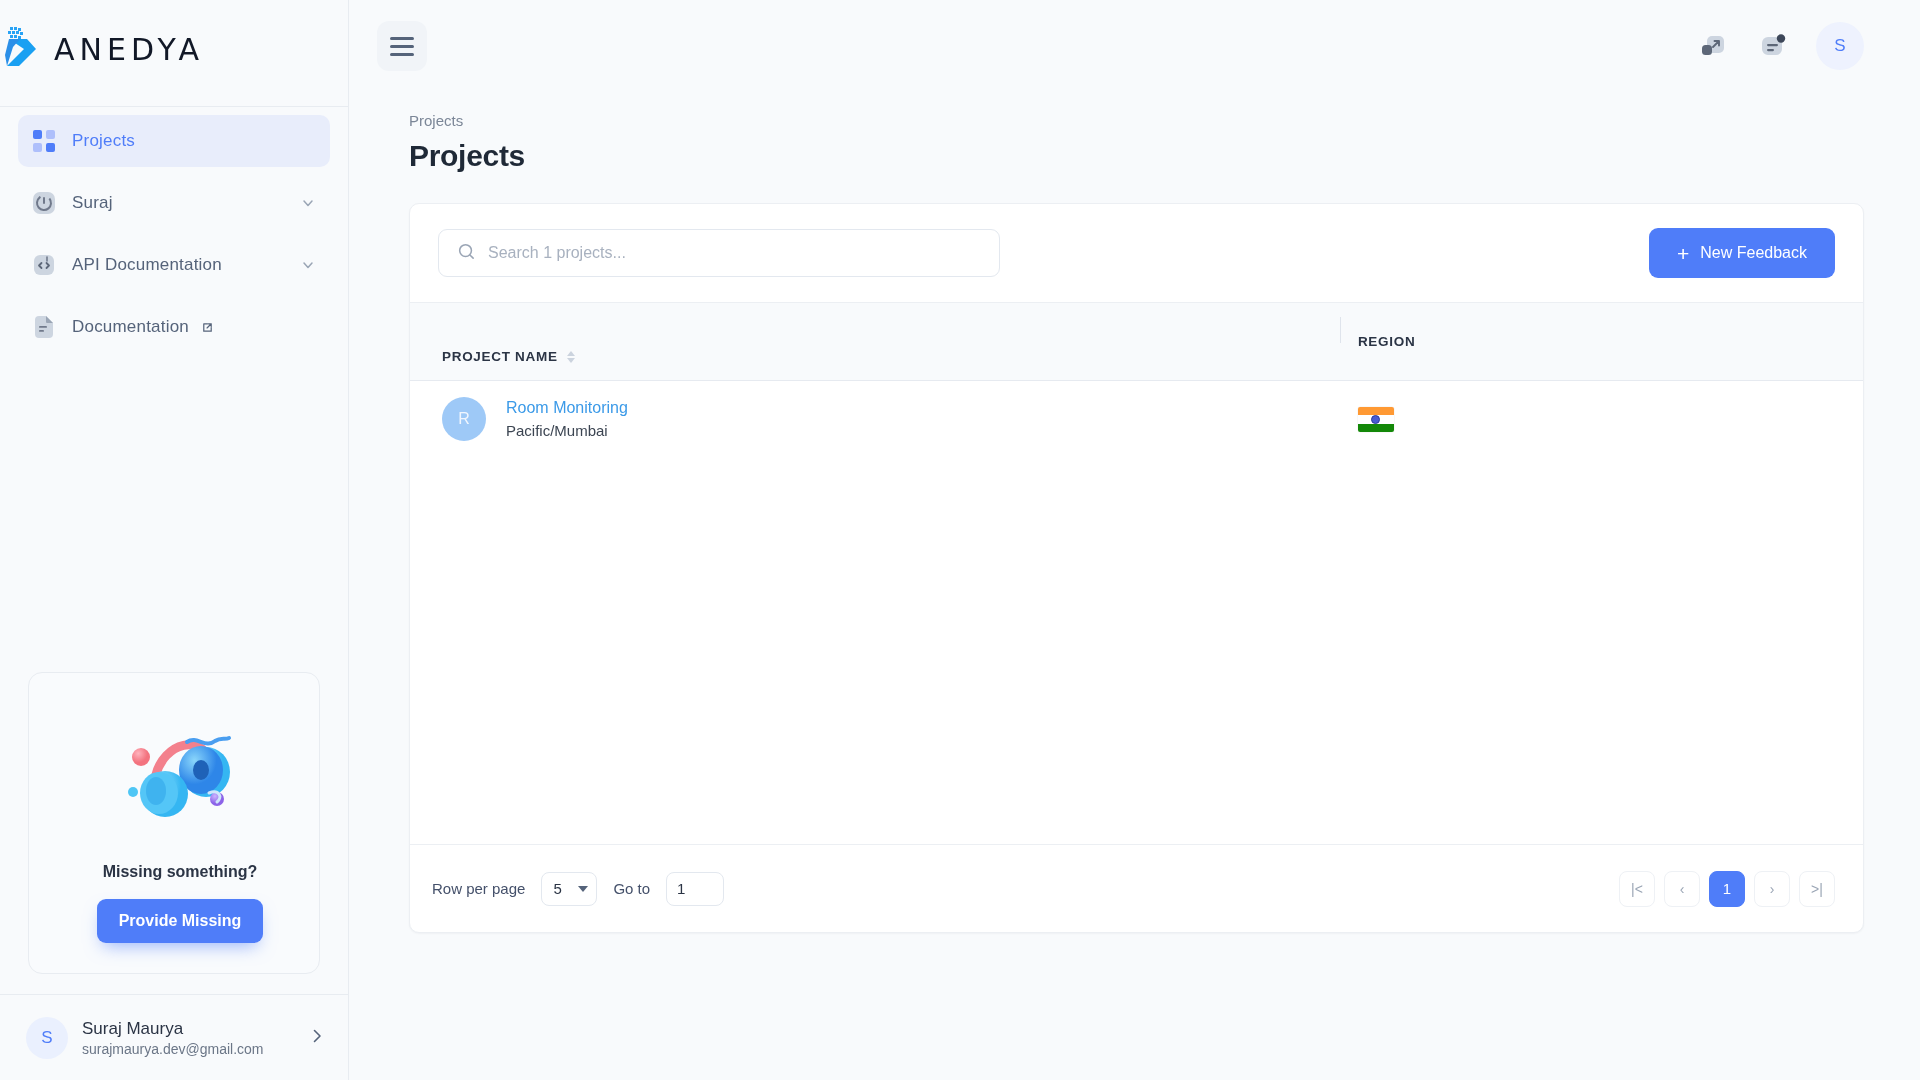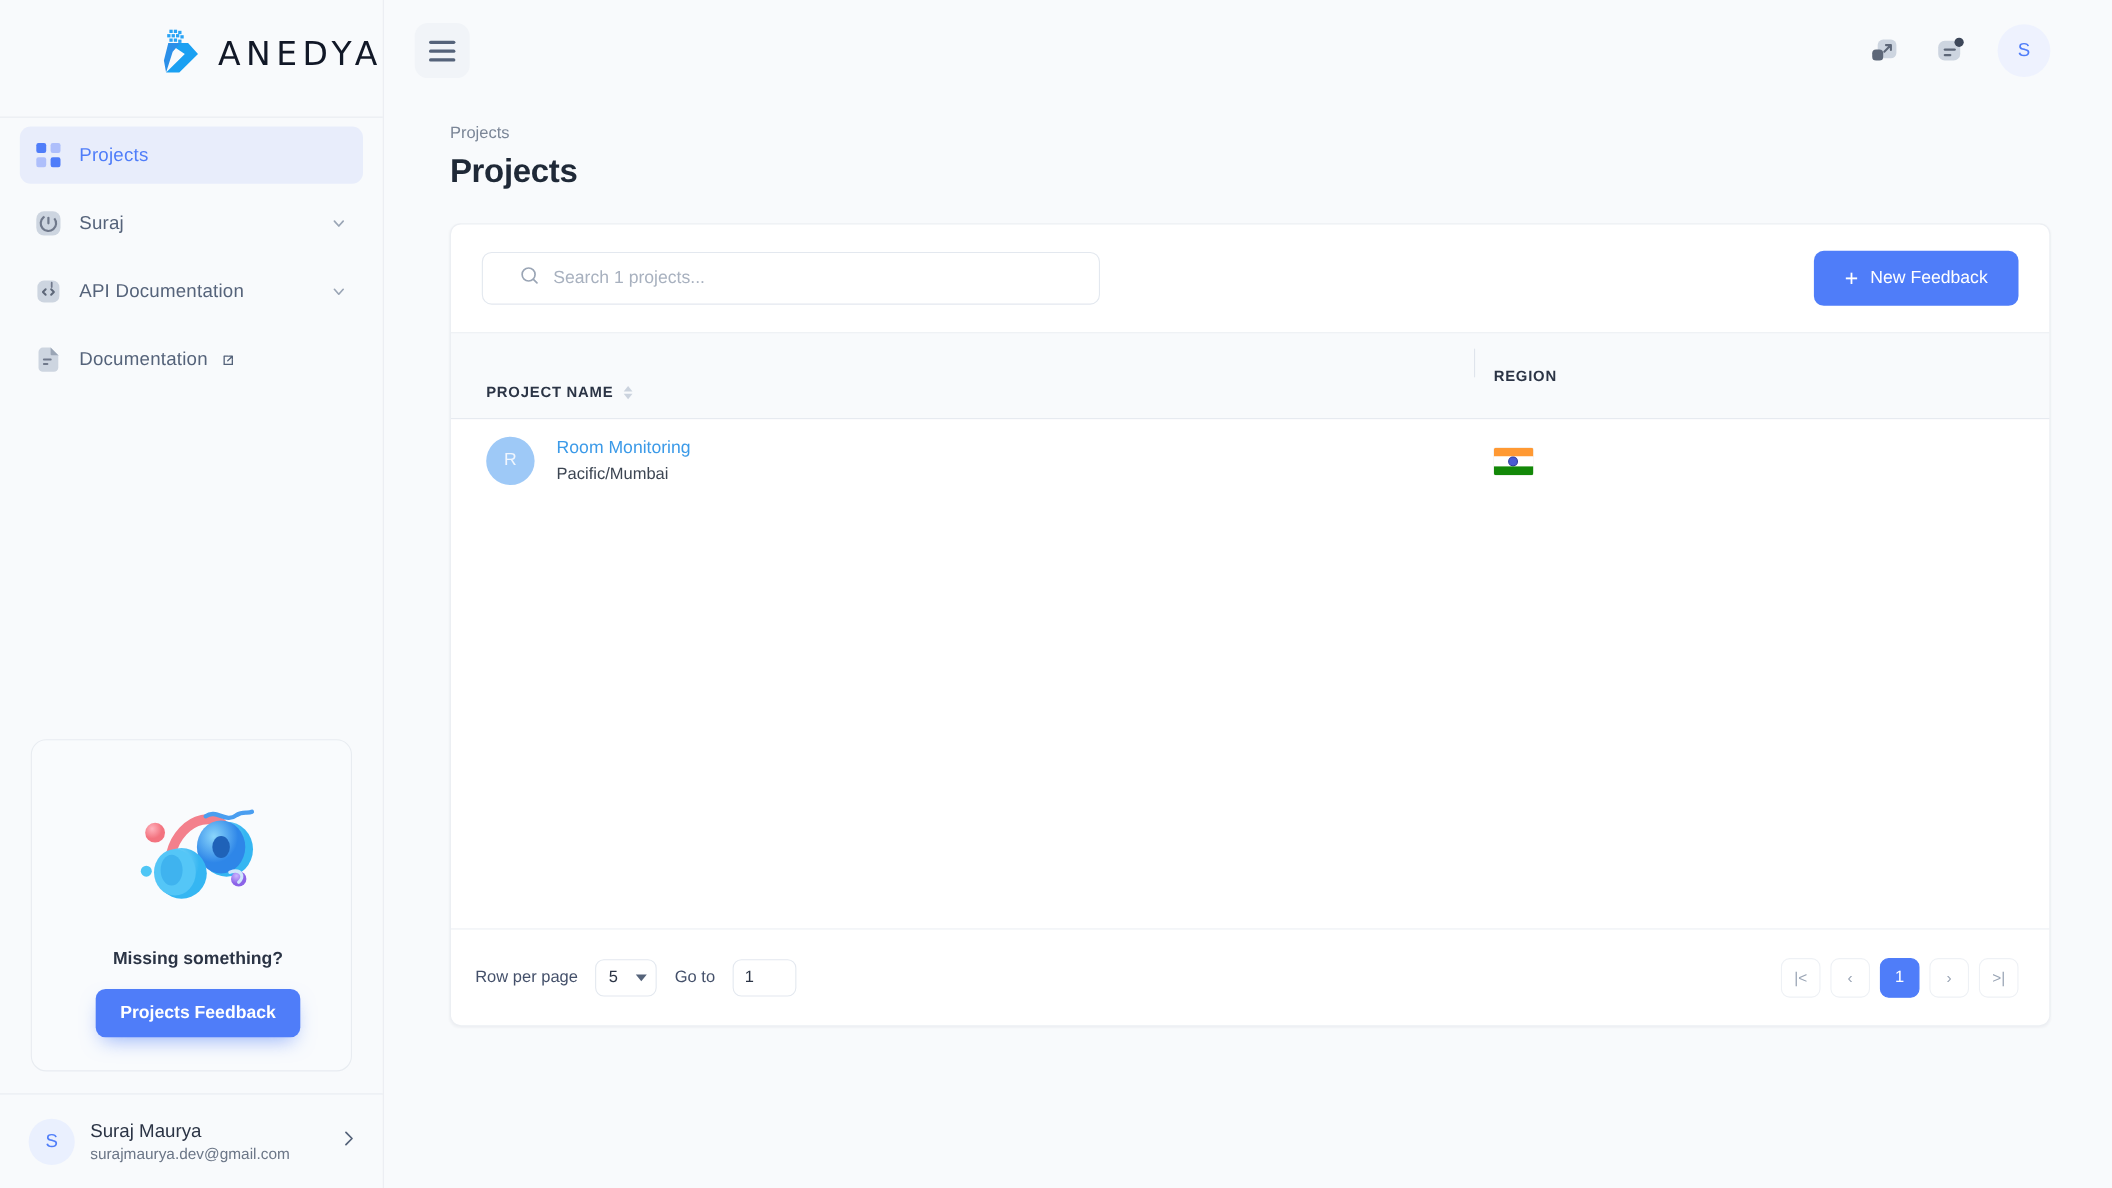--- a/index.html
+++ b/index.html
@@ -15,21 +15,21 @@
   .sidebar {
     width: 349px; height: 1080px;
     background: #f8fafc;
     border-right: 1px solid #e8ecf1;
     display: flex; flex-direction: column;
     flex: 0 0 349px;
     position: relative;
   }
   .logo-area {
     height: 92px;
-    display: flex; align-items: center; justify-content: flex-end;
+    display: flex; align-items: center; justify-content: flex-start;
     padding-top: 6px;
   }
   .logo-wrap { display: flex; align-items: center; gap: 8px; }
   .logo-word {
     font-size: 30px; letter-spacing: 5px; font-weight: 400;
     color: #111827; font-family: "DejaVu Sans", sans-serif;
   }
   .nav-divider { height: 1px; background: #e8ecf1; margin: 14px 0 0 0; }
 
   .nav { padding: 8px 18px 0 18px; }
@@ -133,21 +133,21 @@
     border: 1px solid #eceff3;
     border-radius: 10px;
     height: 730px;
     display: flex; flex-direction: column;
     box-shadow: 0 1px 2px rgba(16,24,40,.04);
   }
   .card-toolbar { display: flex; align-items: center; padding: 24px 28px; gap: 20px; }
   .search-wrap {
     width: 562px; height: 48px;
     border: 1px solid #e3e8ef; border-radius: 9px;
-    display: flex; align-items: center; gap: 12px; padding: 0 33px;
+    display: flex; align-items: center; gap: 12px; padding: 0 18px;
     background: #fff;
   }
   .search-wrap input {
     border: none; outline: none; flex: 1;
     font-size: 16px; color: #2b3445;
     font-family: "Liberation Sans", sans-serif;
     background: transparent;
   }
   .search-wrap input::placeholder { color: #a8b1bf; }
   .new-btn {
@@ -366,21 +366,21 @@
         <ellipse cx="60" cy="85" rx="23" ry="23" fill="url(#gCyan)"></ellipse>
         <ellipse cx="54" cy="84" rx="19" ry="21" fill="#54c6f7"></ellipse>
         <ellipse cx="51" cy="82" rx="10" ry="14" fill="#3fb3ef"></ellipse>
         <circle cx="36" cy="48" r="9" fill="url(#gPink)"></circle>
         <circle cx="28" cy="83" r="5" fill="#4fc6f5"></circle>
         <circle cx="112" cy="90" r="7" fill="url(#gPurple)"></circle>
         <path d="M104 84 C114 80 118 88 112 93" fill="none" stroke="#cfe6fb" stroke-width="3" stroke-linecap="round"></path>
       </svg>
     </div>
     <div class="fb-title">Missing something?</div>
-    <button class="fb-btn">Projects Feedback</button>
+    <button class="fb-btn">Provide Missing</button>
   </div>
 
   <div class="user-box">
     <div class="avatar-circle">S</div>
     <div class="user-meta">
       <span class="user-name">Suraj Maurya</span>
       <span class="user-mail">surajmaurya.dev@gmail.com</span>
     </div>
     <span class="user-chev">
       <svg width="18" height="18" viewBox="0 0 18 18">

